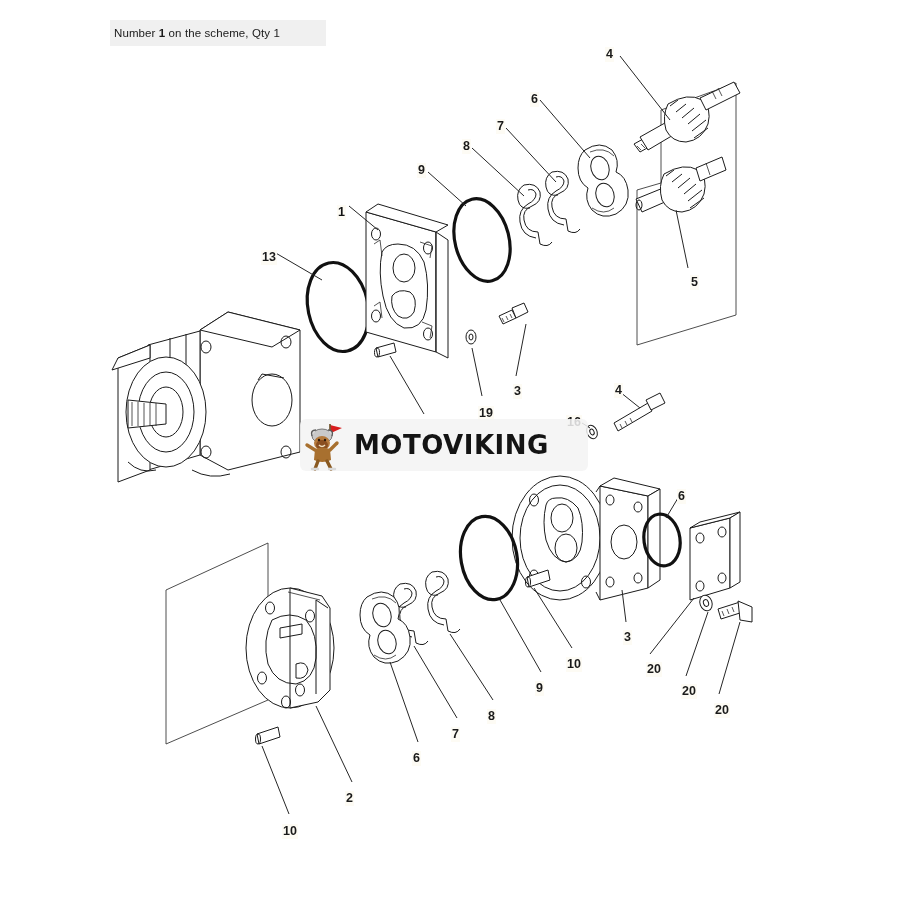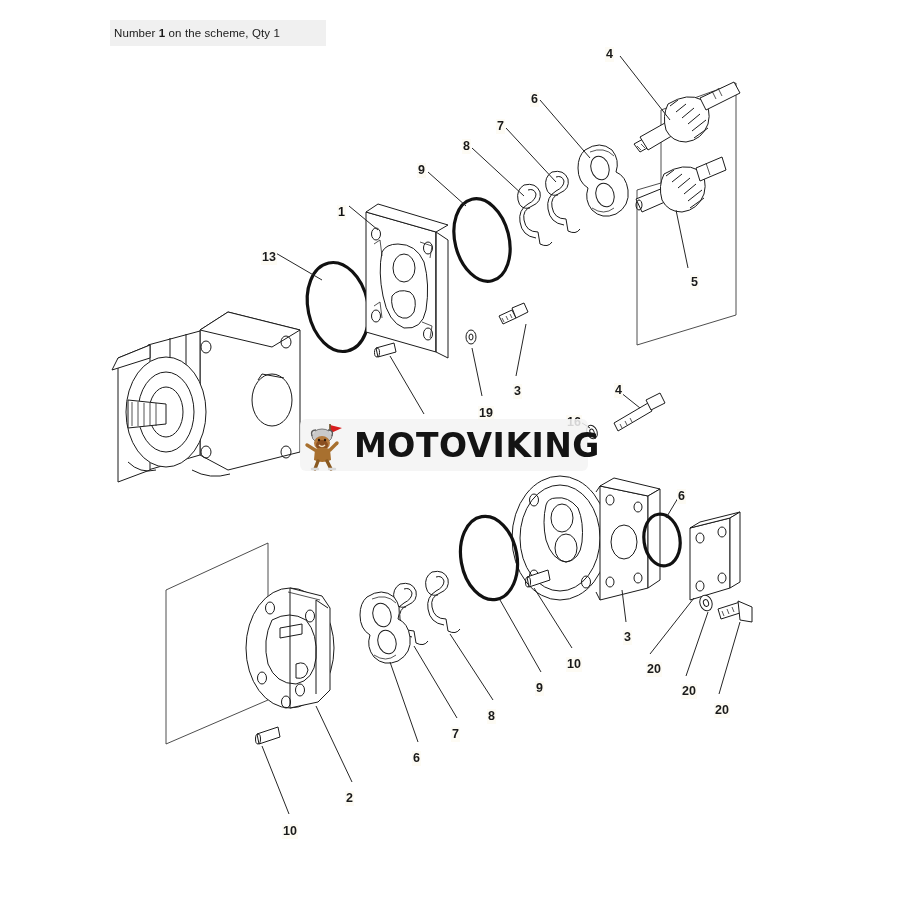--- a/index.html
+++ b/index.html
@@ -80,21 +80,21 @@
   }
   #wm-mascot {
     position: relative;
     width: 56px;
     height: 52px;
     flex: none;
   }
   #wm-text {
     font-family: "DejaVu Sans", sans-serif;
     font-weight: bold;
-    font-size: 33px;
+    font-size: 26px;
     letter-spacing: 0.5px;
     color: #141414;
     margin-left: -2px;
     white-space: nowrap;
   }
 </style>
 </head>
 <body>
 
 <div id="page">

